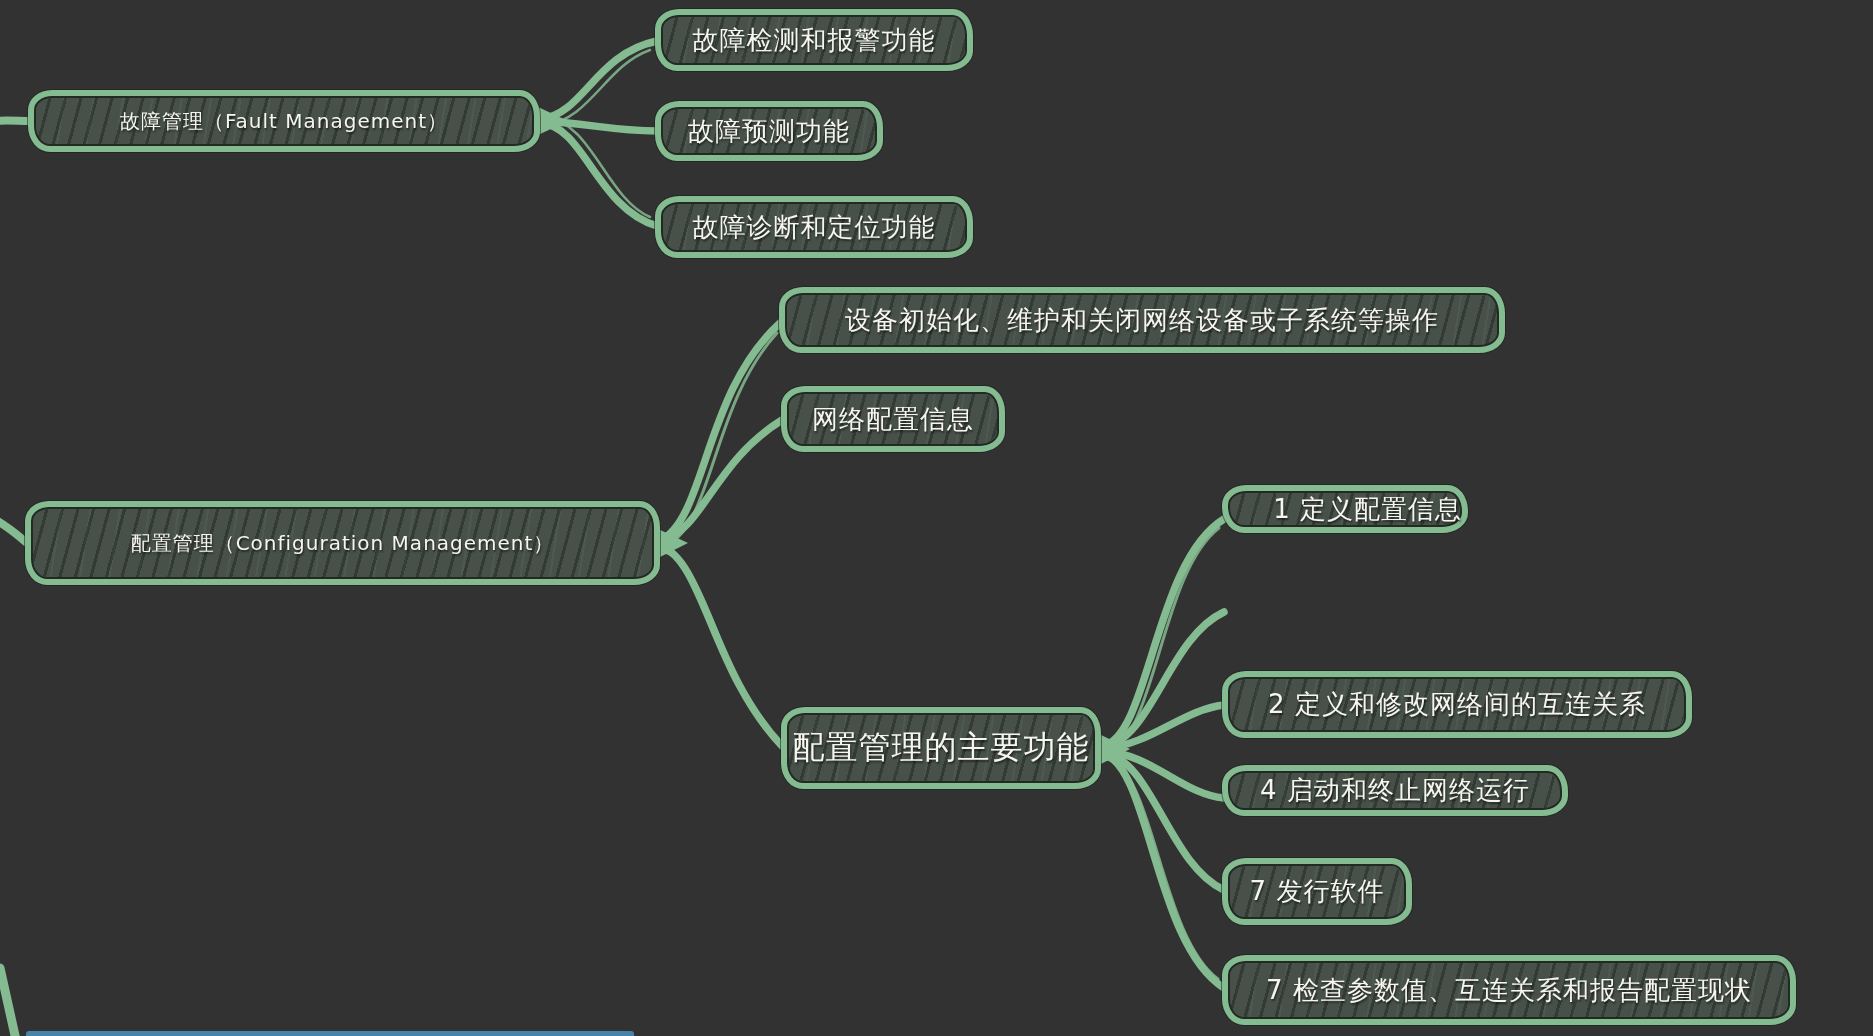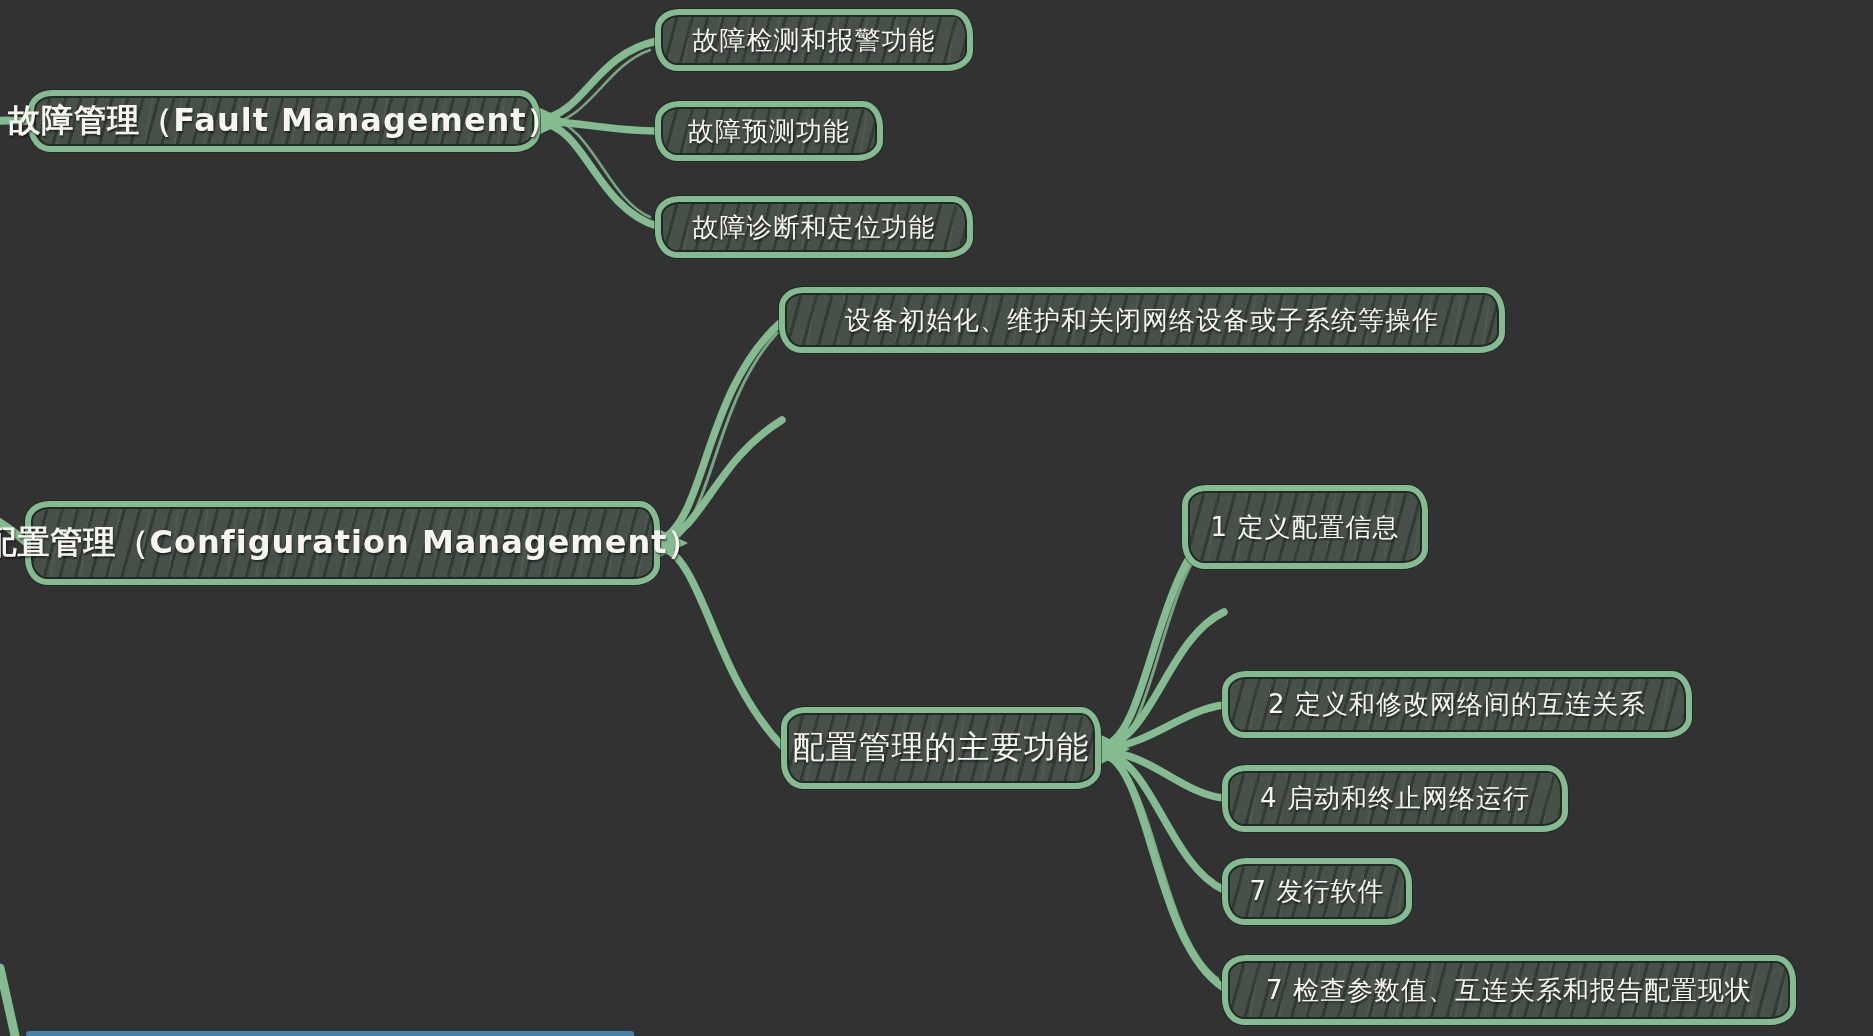--- a/index.html
+++ b/index.html
@@ -40,36 +40,36 @@
       repeating-linear-gradient(99deg, transparent 0 27px, rgba(165,205,175,0.07) 27px 29px);
     pointer-events: none;
   }
   .node .lbl {
     position: relative; z-index: 1;
     white-space: nowrap;
     font-size: 26px;
     letter-spacing: 1px;
     text-shadow: 1px 2px 2px rgba(0,0,0,0.5);
   }
-  .node.main .lbl { font-size: 32px; font-weight: bold; }
+  .node.main .lbl { font-size: 20px; }
   .node.mid .lbl { font-size: 32px; }
 
   
   #n-fault   { left: 28px;  top: 90px;  width: 512px; height: 62px; }
   #n-fa1     { left: 655px; top: 9px;   width: 318px; height: 62px; }
   #n-fa2     { left: 655px; top: 101px; width: 228px; height: 60px; }
   #n-fa3     { left: 655px; top: 196px; width: 318px; height: 62px; }
   #n-config  { left: 25px;  top: 501px; width: 635px; height: 84px; }
   #n-cf1     { left: 779px; top: 287px; width: 726px; height: 66px; }
   #n-cf2     { left: 781px; top: 386px; width: 224px; height: 66px; }
   #n-cf3     { left: 781px; top: 707px; width: 320px; height: 82px; }
-  #n-mf1     { left: 1182px; top: 485px; width: 246px; height: 84px; }
+  #n-mf1     { left: 1222px; top: 485px; width: 246px; height: 48px; justify-content: flex-end; }
   #n-mf2     { left: 1222px; top: 578px; width: 345px; height: 66px; }
   #n-mf3     { left: 1222px; top: 671px; width: 470px; height: 67px; }
-  #n-mf4     { left: 1222px; top: 765px; width: 346px; height: 67px; justify-content: center; }
+  #n-mf4     { left: 1222px; top: 765px; width: 346px; height: 51px; justify-content: center; }
   #n-mf5     { left: 1222px; top: 858px; width: 190px; height: 67px; }
   #n-mf6     { left: 1222px; top: 955px; width: 574px; height: 70px; }
 
   #partial-bottom-node {
     position: absolute;
     left: 26px; top: 1031px;
     width: 608px; height: 6px;
     background: #4583a8;
     border-radius: 3px 3px 0 0;
     z-index: 2;
@@ -124,20 +124,23 @@
   <div class="node" id="n-fa3">
     <span class="lbl">故障诊断和定位功能</span>
   </div>
 
   <div class="node main" id="n-config">
     <span class="lbl">配置管理（Configuration Management）</span>
   </div>
   <div class="node" id="n-cf1">
     <span class="lbl">设备初始化、维护和关闭网络设备或子系统等操作</span>
   </div>
+  <div class="node" id="n-cf2">
+    <span class="lbl">网络配置信息</span>
+  </div>
   <div class="node mid" id="n-cf3">
     <span class="lbl">配置管理的主要功能</span>
   </div>
 
   <div class="node" id="n-mf1">
     <span class="lbl">1 定义配置信息</span>
   </div>
   <div class="node" id="n-mf3">
     <span class="lbl">2 定义和修改网络间的互连关系</span>
   </div>

